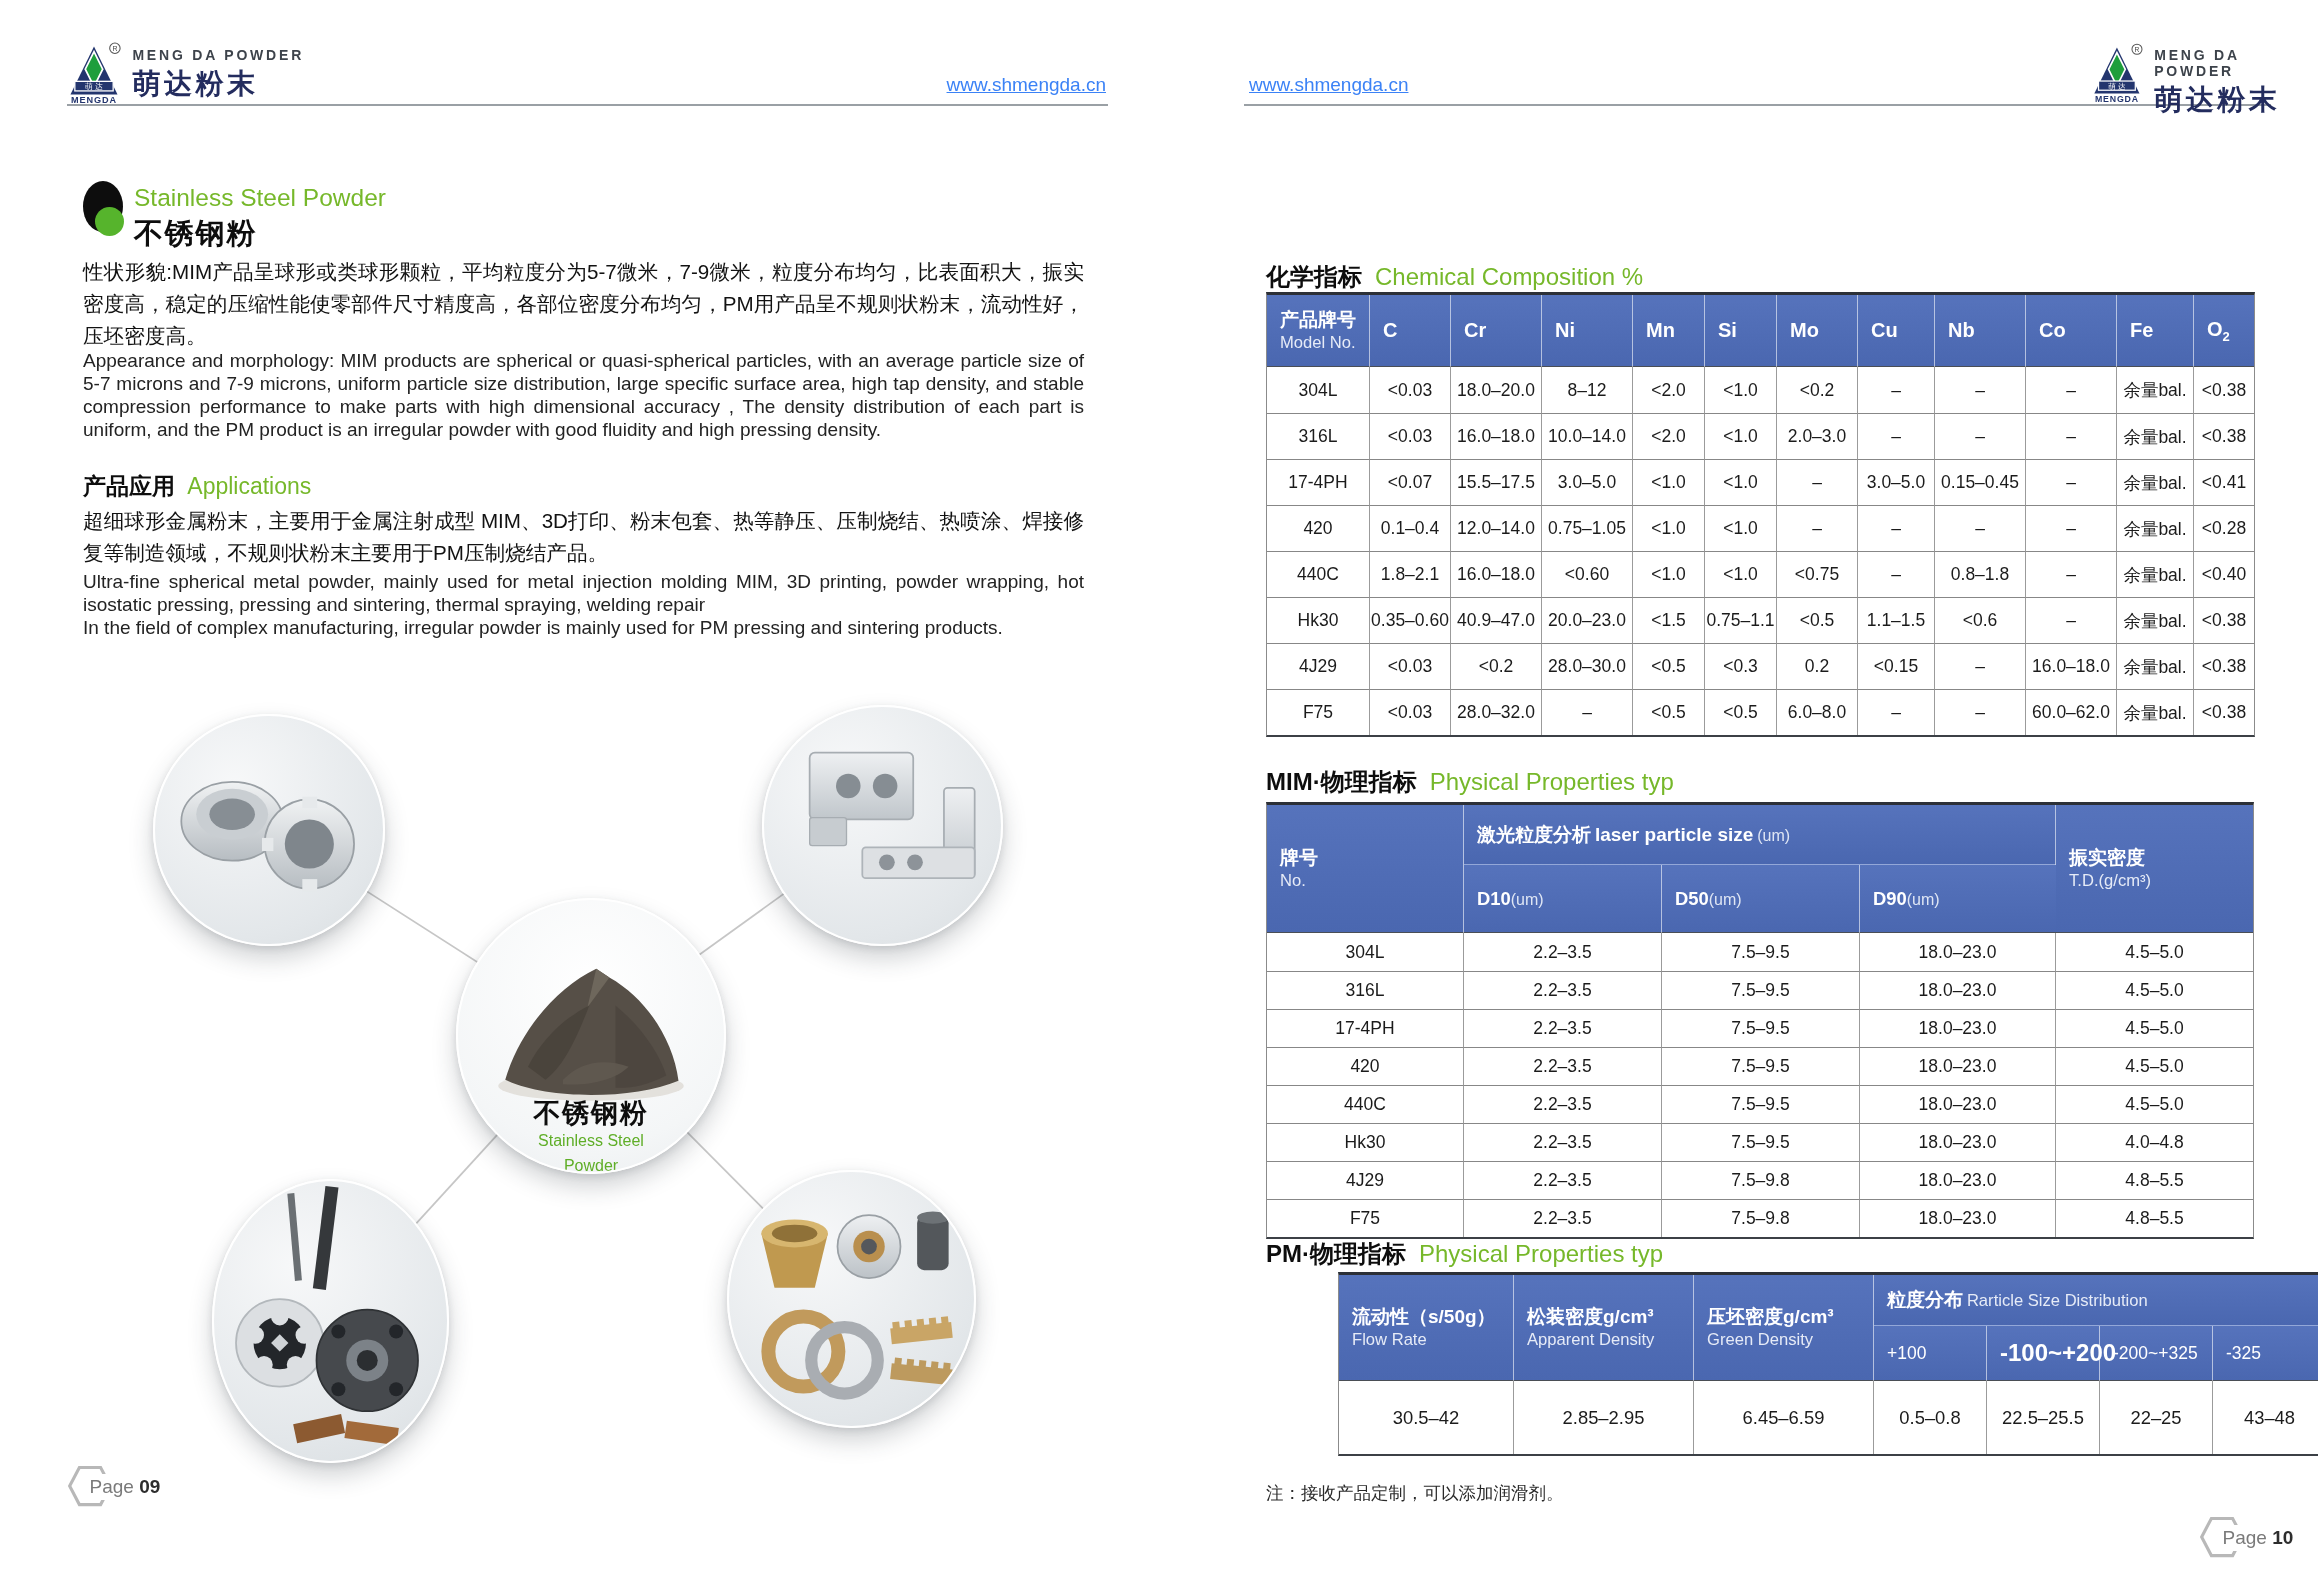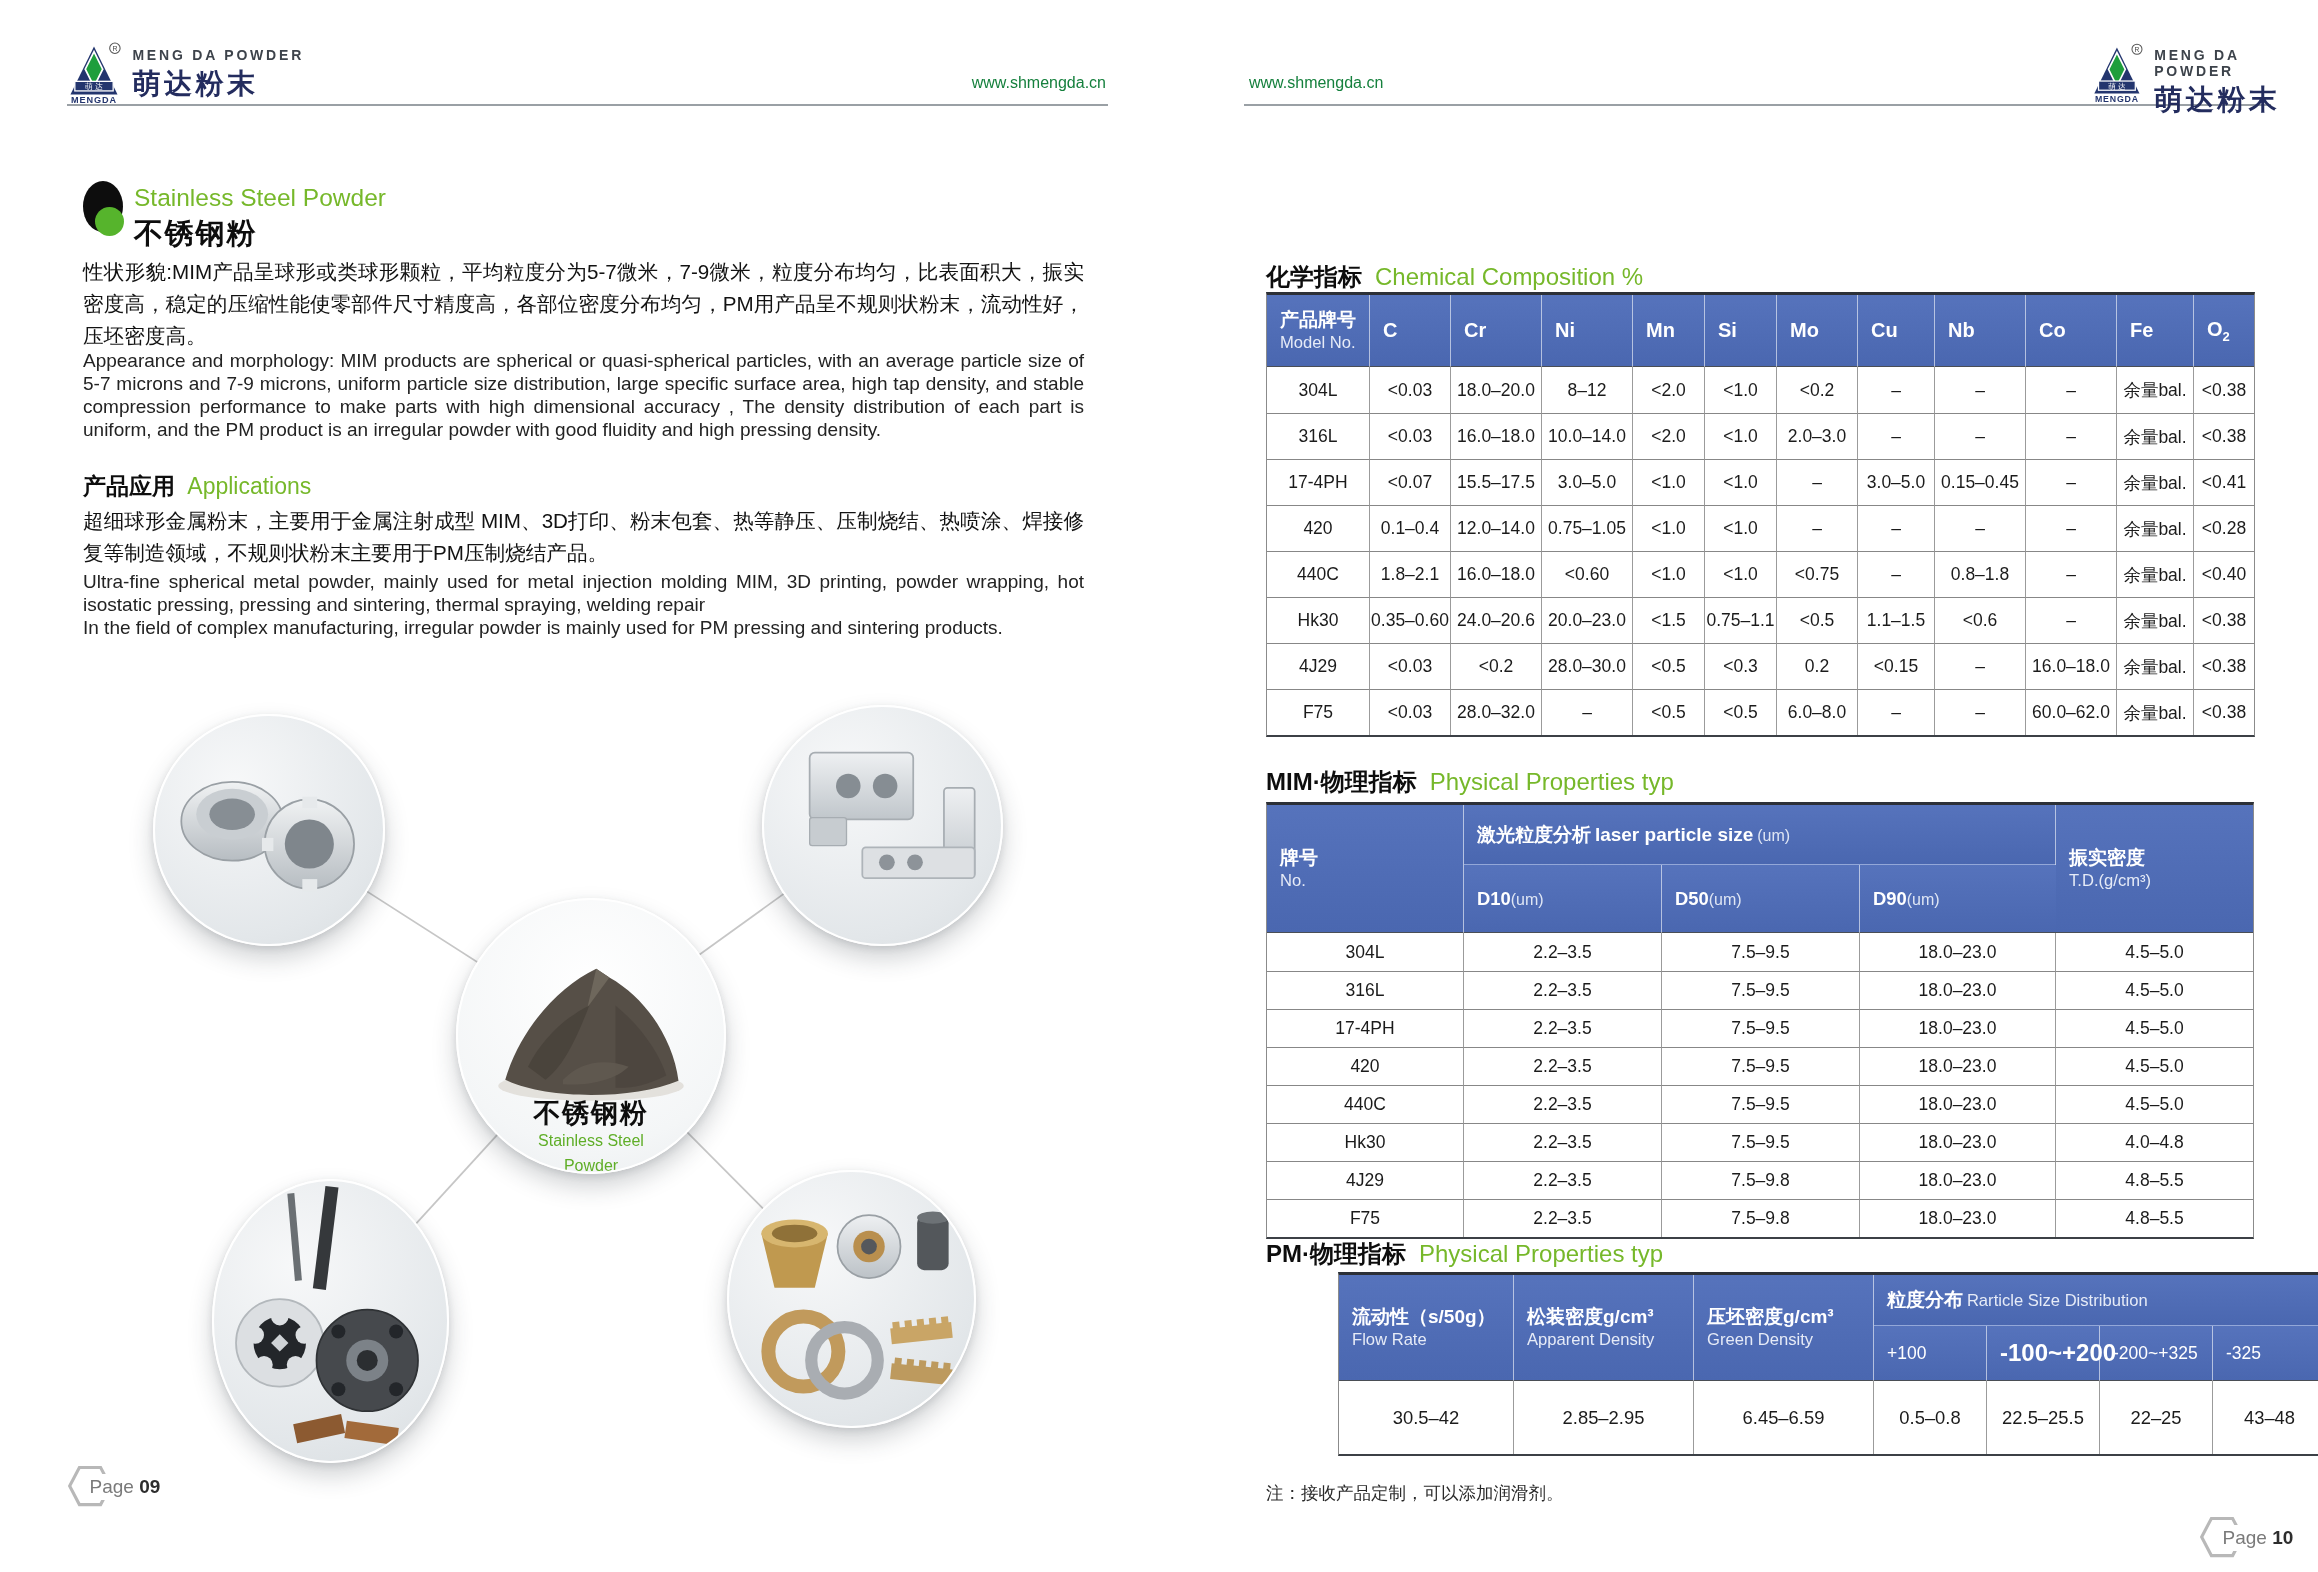--- a/index.html
+++ b/index.html
@@ -5,21 +5,21 @@
   html,body{margin:0;padding:0;background:#ffffff;}
   body{width:2319px;height:1573px;position:relative;font-family:"Liberation Sans",sans-serif;color:#111;}
   .abs{position:absolute;}
 
   
   .logo{position:absolute;display:flex;align-items:flex-start;}
   .logo svg{display:block;}
   .logo-texts{margin-left:11.4px;padding-top:5.3px;}
   .logo-en{font-size:14px;letter-spacing:2.8px;color:#3d434b;font-weight:bold;}
   .logo-cn{font-size:28px;font-weight:bold;color:#232c5e;letter-spacing:3.5px;margin-top:1.8px;}
-  .url{position:absolute;font-size:16px;color:#15803d;}
+  .url{position:absolute;font-size:19px;color:#3b82f6;text-decoration:underline;}
   .hr{position:absolute;height:1.8px;background:#9aa0a5;}
 
   
   .title-icon-black{position:absolute;left:83px;top:181px;width:40px;height:51px;background:#0d0d0d;border-radius:50%;}
   .title-icon-green{position:absolute;left:95px;top:207px;width:29px;height:29px;background:#56b42c;border-radius:50%;}
   .title-en{position:absolute;left:134px;top:184px;font-size:24.5px;color:#76b82a;}
   .title-cn{position:absolute;left:134px;top:214px;font-size:29px;font-weight:bold;color:#0d0d0d;letter-spacing:1.8px;}
   .cn-para{position:absolute;left:83px;width:1001px;font-size:20.6px;line-height:32px;color:#121212;text-align:justify;margin:0;}
   .en-para{position:absolute;left:83px;width:1001px;font-size:19px;line-height:23px;color:#232323;text-align:justify;margin:0;}
   .app-head{position:absolute;left:83px;top:471px;font-size:23px;}
@@ -369,21 +369,21 @@
             <td>&lt;0.75</td>
             <td>–</td>
             <td>0.8–1.8</td>
             <td>–</td>
             <td>余量bal.</td>
             <td>&lt;0.40</td>
           </tr>
           <tr>
             <td>Hk30</td>
             <td>0.35–0.60</td>
-            <td>24.0–20.6</td>
+            <td>40.9–47.0</td>
             <td>20.0–23.0</td>
             <td>&lt;1.5</td>
             <td>0.75–1.1</td>
             <td>&lt;0.5</td>
             <td>1.1–1.5</td>
             <td>&lt;0.6</td>
             <td>–</td>
             <td>余量bal.</td>
             <td>&lt;0.38</td>
           </tr>

